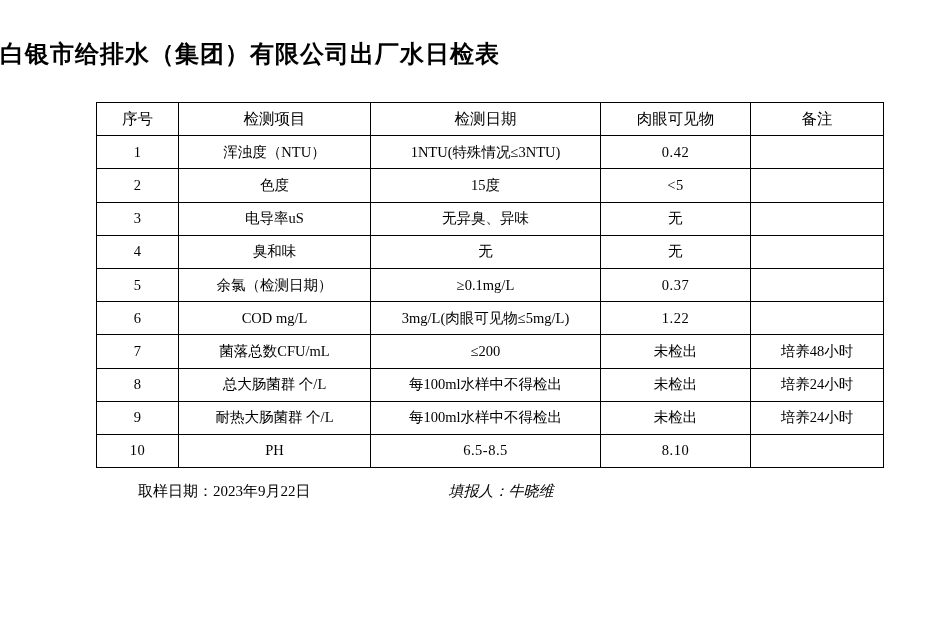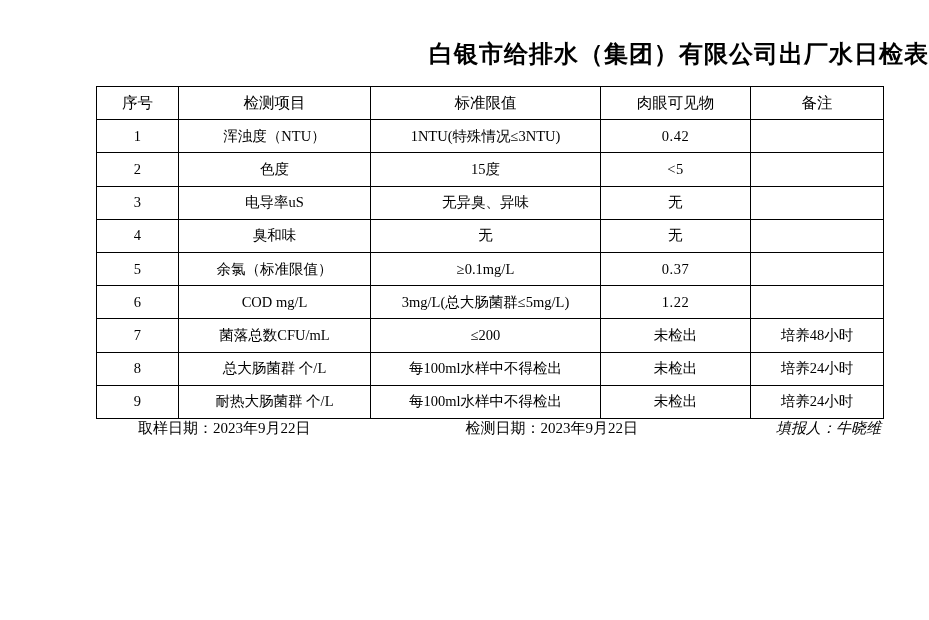--- a/index.html
+++ b/index.html
@@ -14,25 +14,26 @@
     color: #000000;
     overflow: hidden;
   }
   .page {
     position: relative;
     width: 929px;
     height: 620px;
     box-sizing: border-box;
   }
   .doc-title {
-    text-align: right;
+    text-align: left;
     font-size: 24px;
     font-weight: bold;
     letter-spacing: 1px;
     margin-top: 38px;
+    margin-bottom: 16px;
     font-family: "Liberation Serif", "DejaVu Serif", serif;
   }
   .table-wrap {
     padding: 16px 96px 0 96px;
   }
   table.report {
     border-collapse: collapse;
     width: 100%;
     table-layout: fixed;
     border: 1px solid #000;
@@ -55,20 +56,21 @@
   .col-2 { width: 230px; }
   .col-3 { width: 150px; }
   .col-4 { width: 133px; }
   .num-cell {
     font-family: "Liberation Serif", "DejaVu Serif", serif;
     letter-spacing: 0.5px;
   }
   .footer {
     display: flex;
     padding: 0 96px;
+    margin-top: 14px;
     font-size: 15px;
   }
   .footer .f-item {
     white-space: nowrap;
   }
   .f-sample { margin-left: 42px; }
   .f-test { margin-left: 155px; }
   .f-reporter { margin-left: 138px; font-style: italic; }
 </style>
 </head>
@@ -84,21 +86,21 @@
         <col class="col-0">
           <col class="col-1">
           <col class="col-2">
           <col class="col-3">
           <col class="col-4">
       </colgroup>
       <thead>
         <tr>
           <td>序号</td>
           <td>检测项目</td>
-          <td>标准限值</td>
+          <td>检测日期</td>
           <td>肉眼可见物</td>
           <td>备注</td>
         </tr>
       </thead>
       <tbody>
         <tr>
           <td class="num-cell">1</td>
           <td>浑浊度（NTU）</td>
           <td>1NTU(特殊情况≤3NTU)</td>
           <td class="num-cell">0.42</td>
@@ -120,29 +122,29 @@
         </tr>
         <tr>
           <td class="num-cell">4</td>
           <td>臭和味</td>
           <td>无</td>
           <td class="num-cell">无</td>
           <td></td>
         </tr>
         <tr>
           <td class="num-cell">5</td>
-          <td>余氯（标准限值）</td>
+          <td>余氯（检测日期）</td>
           <td>≥0.1mg/L</td>
           <td class="num-cell">0.37</td>
           <td></td>
         </tr>
         <tr>
           <td class="num-cell">6</td>
           <td>COD        mg/L</td>
-          <td>3mg/L(总大肠菌群≤5mg/L)</td>
+          <td>3mg/L(肉眼可见物≤5mg/L)</td>
           <td class="num-cell">1.22</td>
           <td></td>
         </tr>
         <tr>
           <td class="num-cell">7</td>
           <td>菌落总数CFU/mL</td>
           <td>≤200</td>
           <td>未检出</td>
           <td>培养48小时</td>
         </tr>
@@ -153,23 +155,29 @@
           <td>未检出</td>
           <td>培养24小时</td>
         </tr>
         <tr>
           <td class="num-cell">9</td>
           <td>耐热大肠菌群 个/L</td>
           <td>每100ml水样中不得检出</td>
           <td>未检出</td>
           <td>培养24小时</td>
         </tr>
+        <tr>
+          <td class="num-cell">10</td>
+          <td>PH</td>
+          <td class="num-cell">6.5-8.5</td>
+          <td class="num-cell">8.10</td>
+          <td></td>
+        </tr>
       </tbody>
     </table>
   </div>
 
   <div class="footer">
     <span class="f-item f-sample">取样日期：2023年9月22日</span>
-    <span class="f-item f-test">检测日期：2023年9月22日</span>
     <span class="f-item f-reporter">填报人：牛晓维</span>
   </div>
 
 </div>
 
 </body></html>

